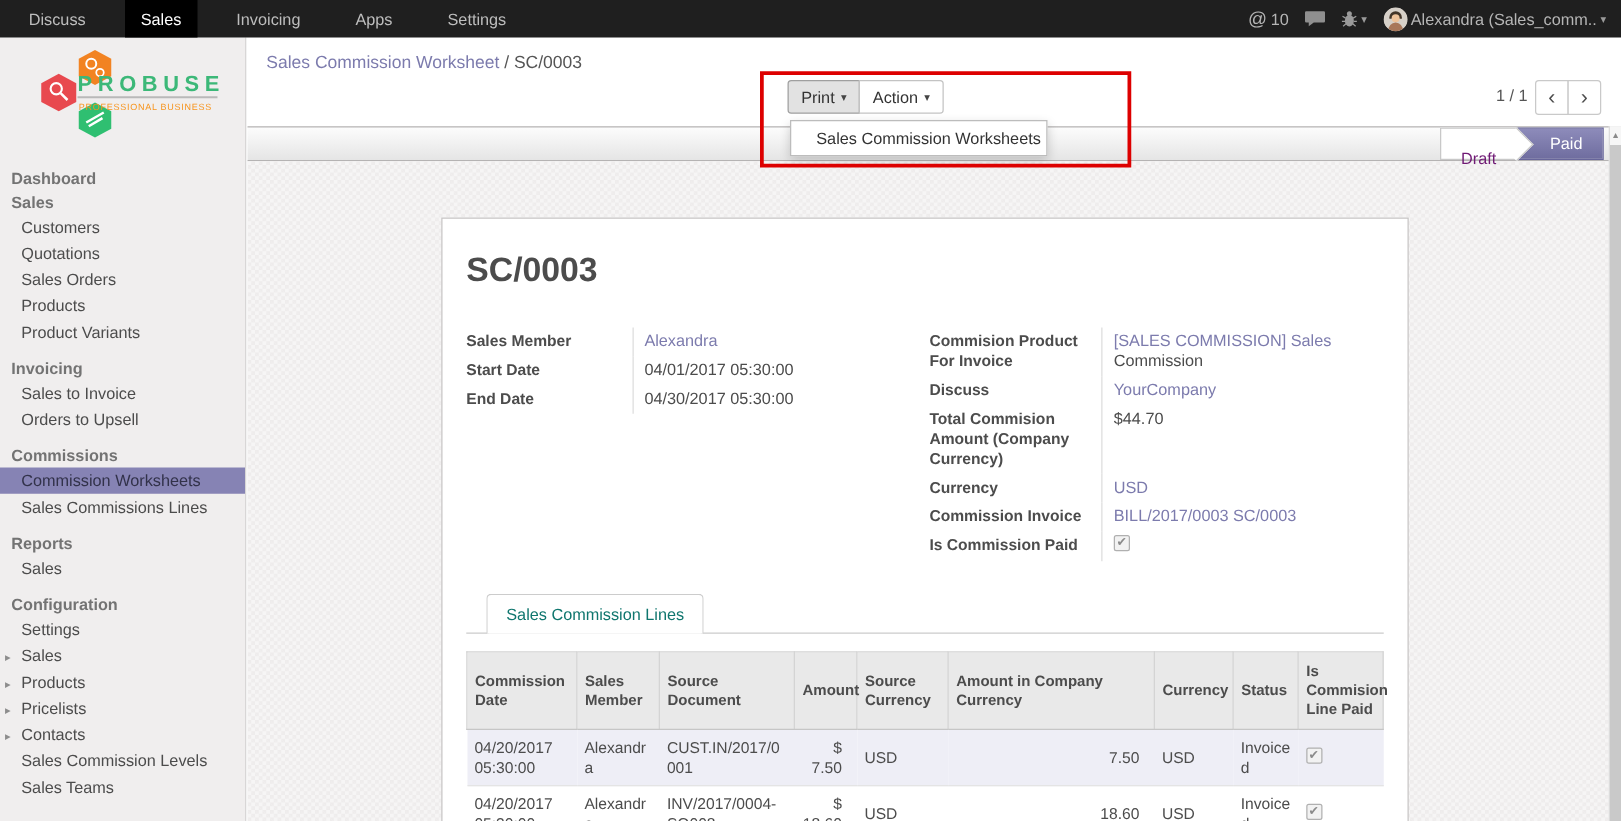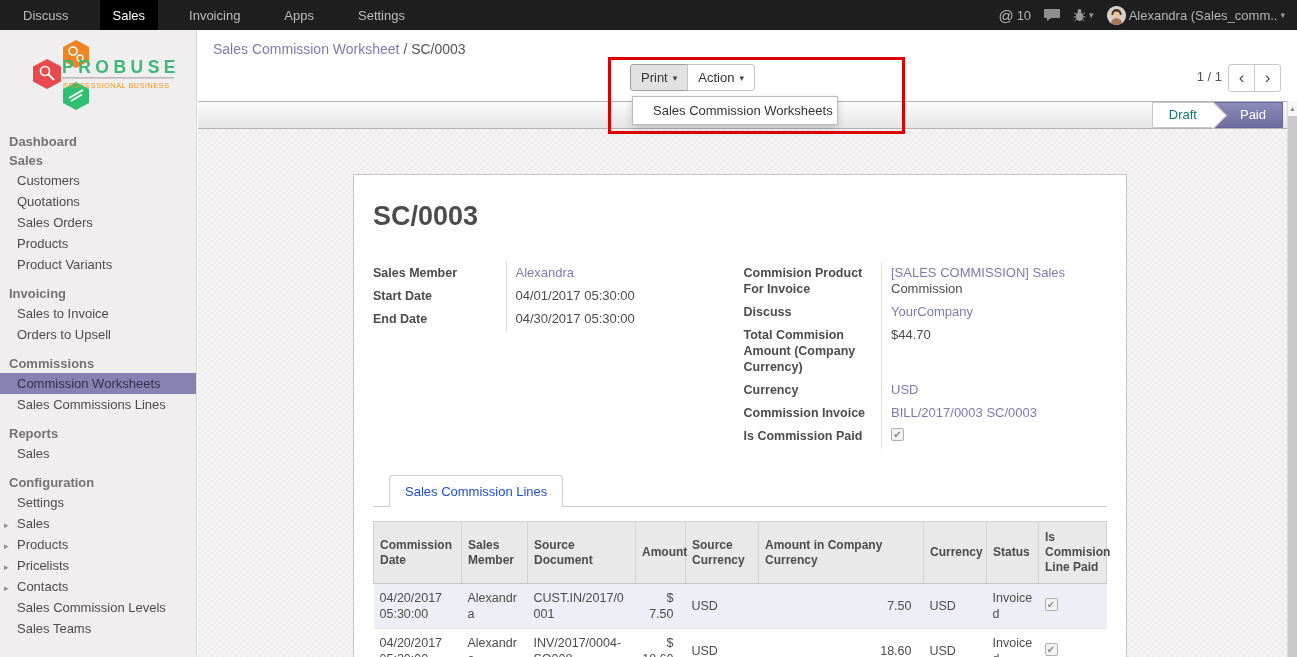--- a/index.html
+++ b/index.html
@@ -44,21 +44,21 @@
 
   .pager-text { position:absolute; right:75px; top:39px; font-size:13px; color:#555; }
   .pager-btns { position:absolute; right:16px; top:34px; display:flex; }
   .pager-btn { width:27px; height:28px; border:1px solid #c9c9c9; background:#fff; display:flex; align-items:center; justify-content:center; font-size:17px; color:#4c4c4c; cursor:pointer; }
   .pager-btn.prev { border-radius:3px 0 0 3px; }
   .pager-btn.next { border-radius:0 3px 3px 0; margin-left:-1px; }
 
   
   .status-strip { position:absolute; top:71px; left:0; right:0; height:28px; background:linear-gradient(#fcfcfc,#e5e5e5); border-top:1px solid #b5b3b3; border-bottom:1px solid #b5b3b3; }
   .statusbar-states { position:absolute; right:14px; top:0; height:26px; display:flex; font-size:13px; }
-  .state-draft { position:relative; background:#fff; border:1px solid #c8c8c8; color:#0f766e; padding:0 16px; line-height:24px; z-index:2; cursor:pointer; }
+  .state-draft { position:relative; background:#fff; border:1px solid #c8c8c8; color:#701a75; padding:12px 16px; line-height:24px; z-index:2; cursor:pointer; }
   .state-draft::after { content:""; position:absolute; right:-10px; top:3px; width:18px; height:18px; background:#fff; border-top:1px solid #c8c8c8; border-right:1px solid #c8c8c8; transform:rotate(45deg); z-index:3; }
   .state-paid { background:linear-gradient(#8d8bba,#6f6d9f); border:1px solid #67659a; color:#fff; padding:0 16px 0 26px; line-height:24px; margin-left:-1px; cursor:pointer; }
 
   
   .content-body { position:absolute; top:99px; left:0; right:10px; bottom:0; overflow:hidden;
     background-color:#f6f5f5;
     background-image:linear-gradient(45deg,#eeecec 25%,transparent 25%,transparent 75%,#eeecec 75%),
                      linear-gradient(45deg,#eeecec 25%,transparent 25%,transparent 75%,#eeecec 75%);
     background-size:6px 6px; background-position:0 0,3px 3px; }
 
@@ -72,21 +72,21 @@
   td.f-label { font-weight:bold; font-size:12.5px; color:#4c4c4c; border-right:1px solid #ddd; padding:3px 8px 4px 0; vertical-align:top; line-height:16px; }
   .fgroup.left td.f-label { width:133px; }
   .fgroup.right td.f-label { width:138px; }
   td.f-value { padding:3px 0 4px 9px; font-size:13px; vertical-align:top; line-height:16px; }
   a.link { color:#7c7bad; text-decoration:none; cursor:pointer; }
 
   .cb { display:inline-block; width:13px; height:13px; border:1px solid #b0b0b0; border-radius:2px; background:#f2f2f2; font-size:10px; line-height:11px; text-align:center; color:#8b8b8b; overflow:hidden; }
 
   .notebook { margin-top:26px; }
   .tab-bar { border-bottom:1px solid #ccc; padding-left:16px; }
-  .tab { display:inline-block; padding:8px 15px; background:#fff; border:1px solid #ccc; border-bottom:none; border-radius:4px 4px 0 0; font-size:13px; color:#1d4ed8; margin-bottom:-1px; position:relative; z-index:2; cursor:pointer; }
+  .tab { display:inline-block; padding:8px 15px; background:#fff; border:1px solid #ccc; border-bottom:none; border-radius:4px 4px 0 0; font-size:13px; color:#0f766e; margin-bottom:-1px; position:relative; z-index:2; cursor:pointer; }
 
   table.lines { width:100%; border-collapse:collapse; margin-top:14px; font-size:12.5px; color:#4c4c4c; table-layout:fixed; }
   .lines th { background:#e9e9e9; border:1px solid #d4d4d4; border-bottom-color:#c6c6c6; font-weight:bold; text-align:left; padding:8px 6px; font-size:12px; line-height:15px; vertical-align:middle; color:#4c4c4c; }
   .lines td { padding:6px; line-height:16px; vertical-align:middle; overflow-wrap:break-word; }
   .lines tbody tr { border-bottom:1px solid #e4e4e4; cursor:pointer; }
   .lines tr.odd { background:#eeeef6; }
   .lines td.num { text-align:right; padding-right:12px; }
 
   
   .dropdown { position:absolute; left:434px; top:66px; width:206px; background:#fff; border:1px solid #bcbcbc; box-shadow:0 3px 8px rgba(0,0,0,.18); z-index:55; }

